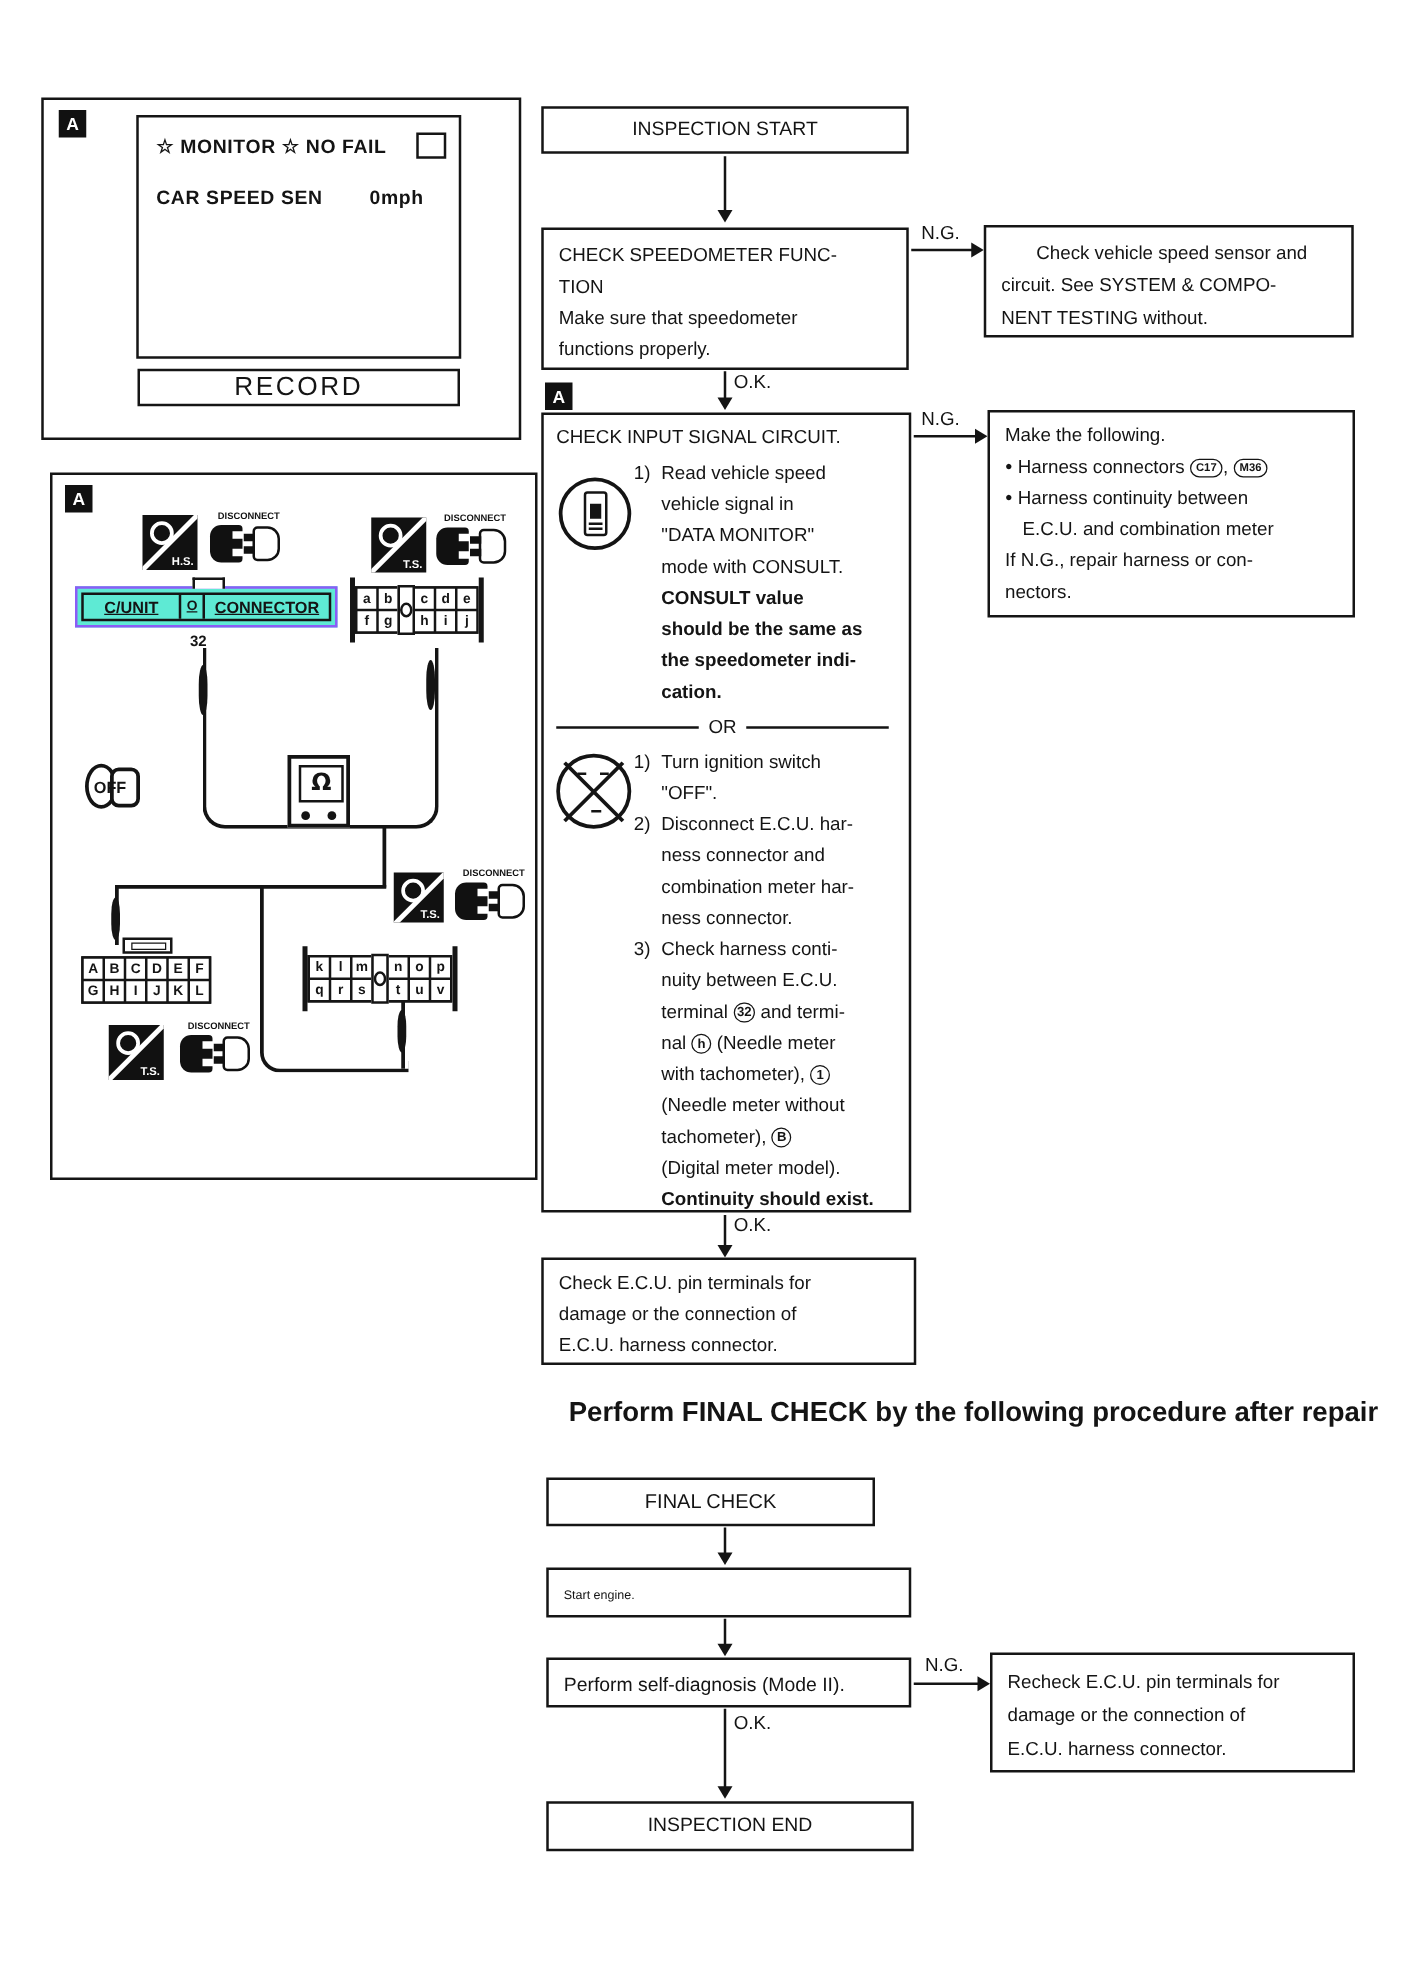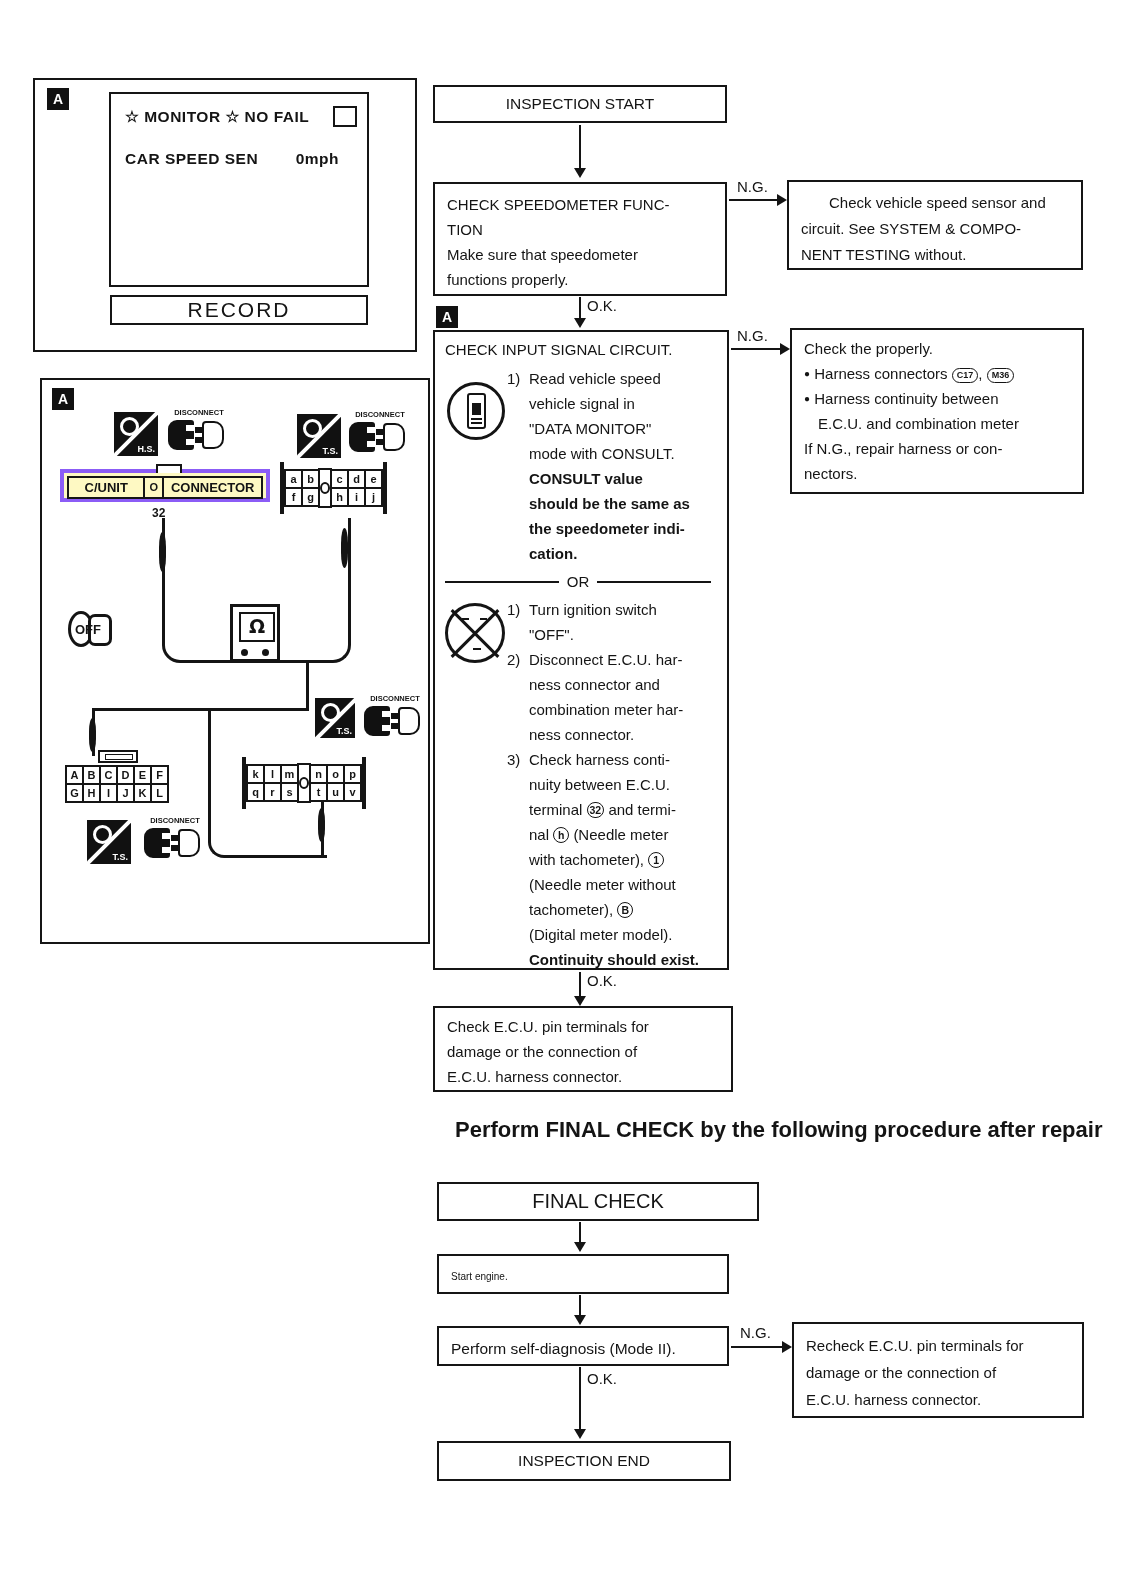--- a/index.html
+++ b/index.html
@@ -78,21 +78,21 @@
   .xcirc .d2{position:absolute;left:32px;top:12px;width:7px;height:2px;background:#141414;}
   .xcirc .d3{position:absolute;left:25px;top:42px;width:8px;height:2px;background:#141414;}
   
   .offkey{position:absolute;width:50px;height:52px;}
   .offkey .k1{position:absolute;left:0;top:9px;width:26px;height:36px;border:3px solid #141414;
               border-radius:50%;box-sizing:border-box;}
   .offkey .k2{position:absolute;left:20px;top:12px;width:24px;height:32px;border:3px solid #141414;
               border-radius:7px;box-sizing:border-box;background:#fff;}
   .offkey .ktxt{position:absolute;left:7px;top:19px;font:bold 13px/18px "Liberation Sans",sans-serif;}
   
-  .cunit{position:absolute;border:4px solid #8b5cf6;background:#fef9c3;box-sizing:border-box;}
+  .cunit{position:absolute;border:2px solid #8b5cf6;background:#5eead4;box-sizing:border-box;text-decoration:underline;}
   .cunit .inner{margin:3px;border:2px solid #151515;display:flex;align-items:center;height:19px;
                 font:bold 13px/19px "Liberation Sans",sans-serif;}
   .cunit .seg{text-align:center;}
   .cunit .midbox{width:17px;height:19px;border-left:2px solid #151515;border-right:2px solid #151515;
                  text-align:center;font:bold 11px/19px "Liberation Sans",sans-serif;flex:none;}
   .cunit .tab{position:absolute;left:92px;top:-9px;width:26px;height:9px;border:2px solid #151515;
               border-bottom:none;background:#fff;box-sizing:border-box;}
   .tab2{position:absolute;width:40px;height:13px;border:2px solid #151515;background:#fff;box-sizing:border-box;}
   .tab2 i{position:absolute;left:5px;top:2px;width:26px;height:4px;border:1.5px solid #151515;display:block;}
 </style>
@@ -372,21 +372,21 @@
         <div class="t15">(Digital meter model).</div>
         <div class="t15 bold">Continuity should exist.</div>
       </div>
     </div>
   </div>
   <div class="lbl" style="left:737px;top:327px;">N.G.</div>
   <div class="hline" style="left:731px;top:348px;width:50px;"></div>
   <div class="ah-right" style="left:780px;top:343px;"></div>
 
   <div class="box" style="left:790px;top:328px;width:294px;height:166px;padding:6px 12px;">
-    <div class="t15">Check the properly.</div>
+    <div class="t15">Make the following.</div>
     <div class="t15"><span style="font-size:10px;vertical-align:2px;">●</span> <span>Harness connectors</span> <span class="cbadge">C17</span><span>,</span> <span class="cbadge">M36</span></div>
     <div class="t15"><span style="font-size:10px;vertical-align:2px;">●</span> <span>Harness continuity between</span></div>
     <div class="t15" style="padding-left:14px;">E.C.U. and combination meter</div>
     <div class="t15">If N.G., repair harness or con-</div>
     <div class="t15">nectors.</div>
   </div>
 
   <div class="vline" style="left:579px;top:972px;height:28px;"></div>
   <div class="ah-down" style="left:574px;top:996px;"></div>
   <div class="lbl" style="left:587px;top:972px;">O.K.</div>
@@ -394,21 +394,21 @@
   <div class="box" style="left:433px;top:1006px;width:300px;height:86px;padding:6px 12px;">
     <div class="t15" style="line-height:25px;">Check E.C.U. pin terminals for</div>
     <div class="t15" style="line-height:25px;">damage or the connection of</div>
     <div class="t15" style="line-height:25px;">E.C.U. harness connector.</div>
   </div>
 
   <div class="abs bold" style="left:455px;top:1116px;width:660px;font-size:22px;line-height:27px;">
     <div>Perform FINAL CHECK by the following procedure after repair</div>
   </div>
 
-  <div class="box ctr" style="left:437px;top:1182px;width:322px;height:39px;font-size:20px;">
+  <div class="box ctr" style="left:437px;top:1182px;width:263px;height:39px;font-size:16px;">
     <span>FINAL CHECK</span>
   </div>
   <div class="vline" style="left:579px;top:1222px;height:24px;"></div>
   <div class="ah-down" style="left:574px;top:1242px;"></div>
 
   <div class="box" style="left:437px;top:1254px;width:292px;height:40px;padding:8px 12px;">
     <span class="t15" style="font-size:10px;">Start engine.</span>
   </div>
   <div class="vline" style="left:579px;top:1295px;height:24px;"></div>
   <div class="ah-down" style="left:574px;top:1315px;"></div>

